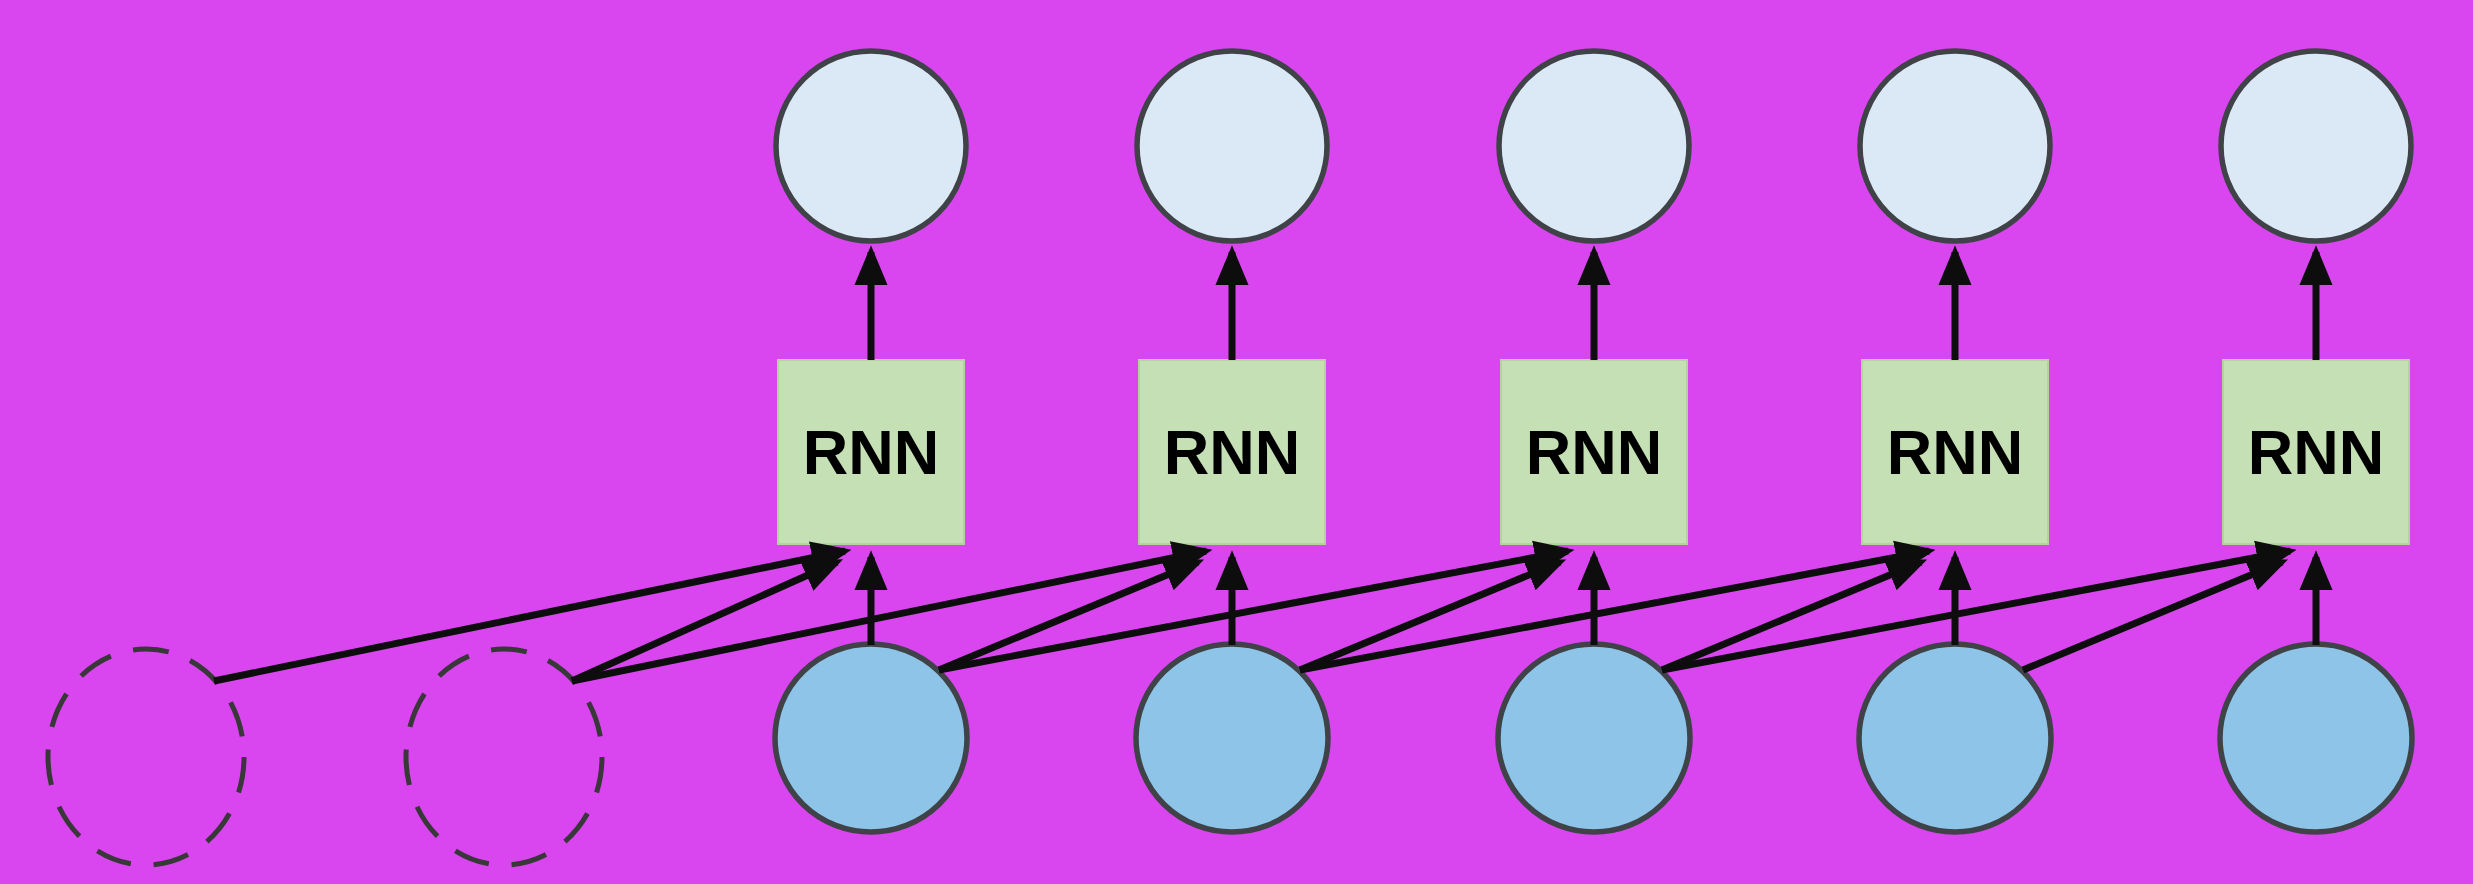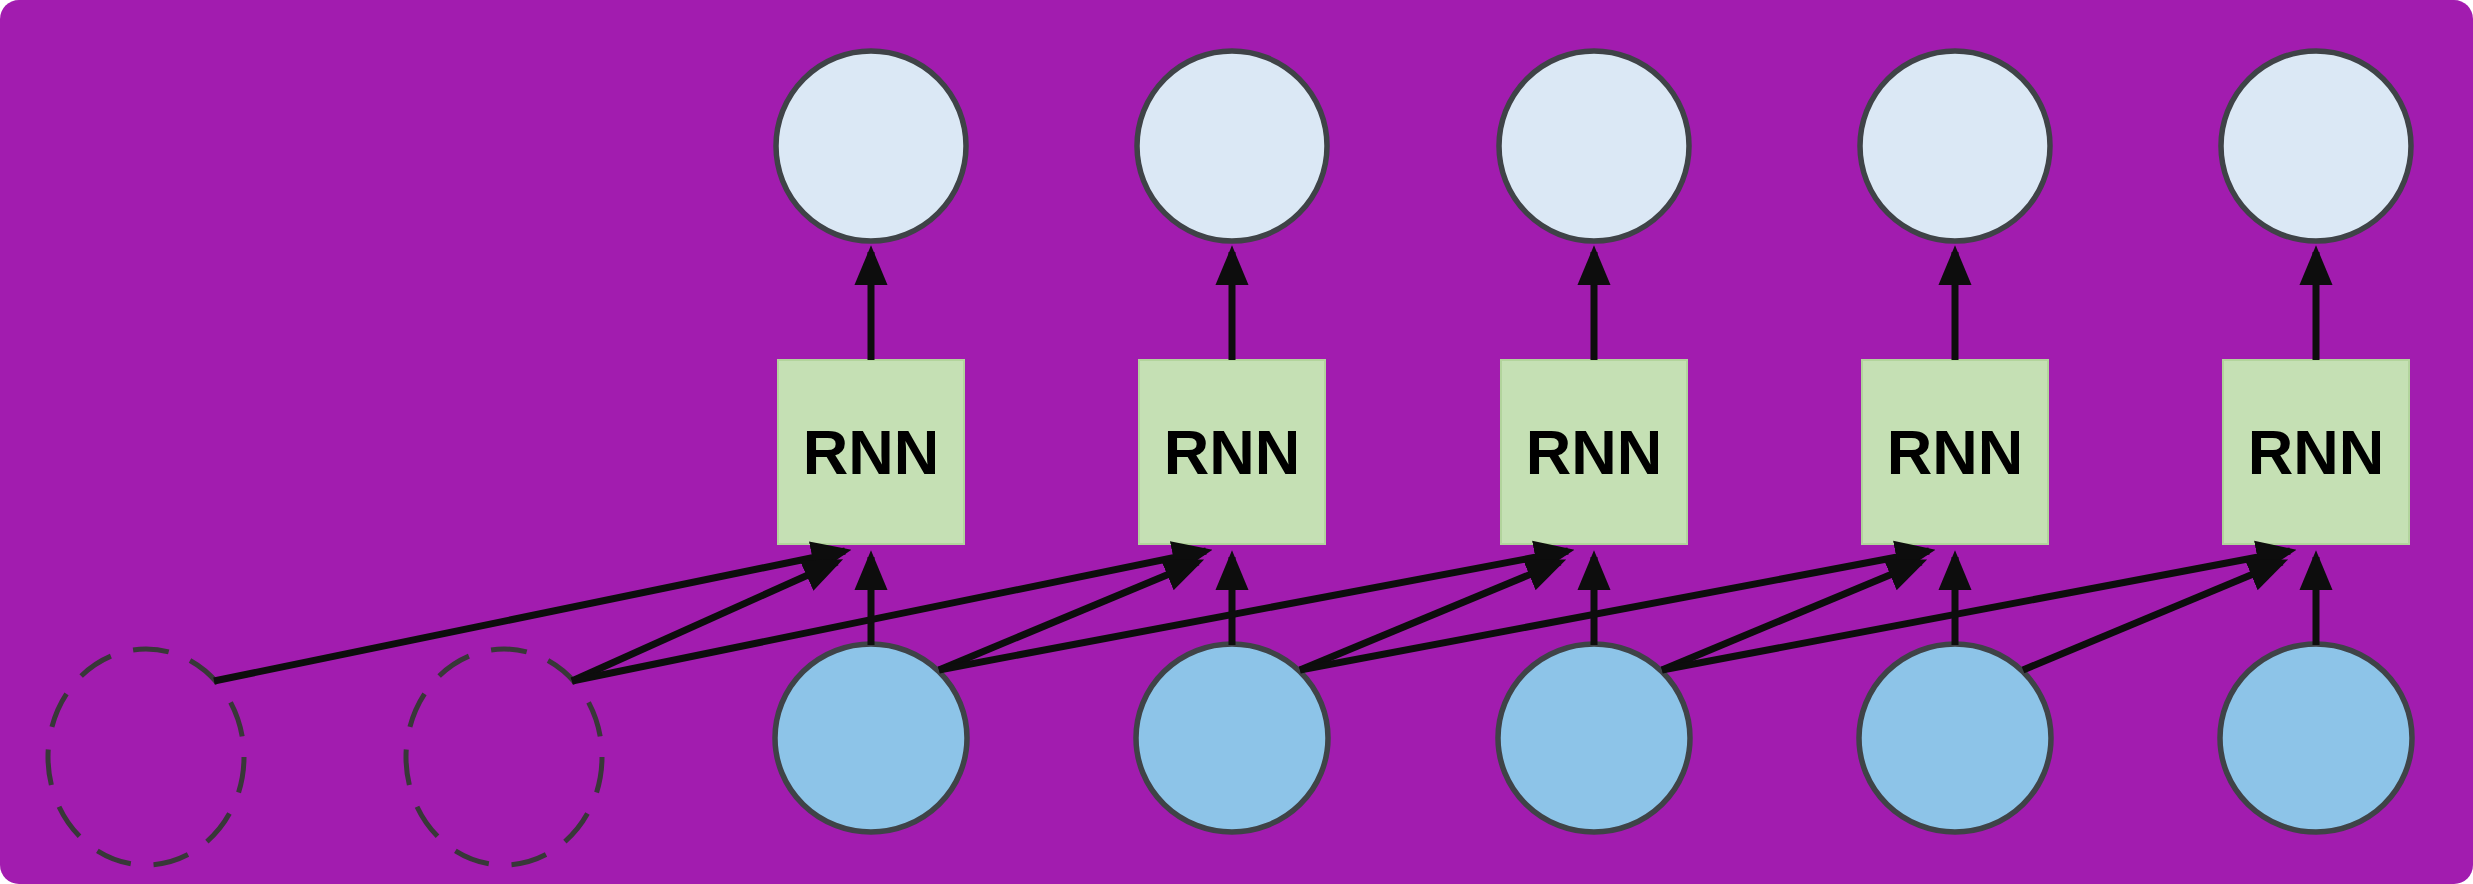--- a/index.html
+++ b/index.html
@@ -9,21 +9,21 @@
   .rnn-label{
     font-family:"Liberation Sans","DejaVu Sans",sans-serif;
     font-weight:700;
     font-size:63px;
     text-anchor:middle;
   }
 </style>
 </head>
 <body>
 
-<div id="figure" style="background: #a21caf; border-radius: 19px;">
+<div id="figure" style="background: #d946ef;">
   <svg id="diagram" width="2473" height="884" viewBox="0 0 2473 884" xmlns="http://www.w3.org/2000/svg">
     <defs>
       <marker id="arrowhead" viewBox="0 0 12 10" refX="10" refY="5" markerWidth="40" markerHeight="34" orient="auto" markerUnits="userSpaceOnUse">
         <path d="M0,0 L12,5 L0,10 Z" fill="#0d0d0d"></path>
       </marker>
     </defs>
     <g id="layer-nodes">
         <ellipse cx="871" cy="146" rx="95" ry="95" fill="#dbe8f5" stroke="#3f4347" stroke-width="5.5"></ellipse>
         <ellipse cx="1232" cy="146" rx="95" ry="95" fill="#dbe8f5" stroke="#3f4347" stroke-width="5.5"></ellipse>
         <ellipse cx="1594" cy="146" rx="95" ry="95" fill="#dbe8f5" stroke="#3f4347" stroke-width="5.5"></ellipse>

